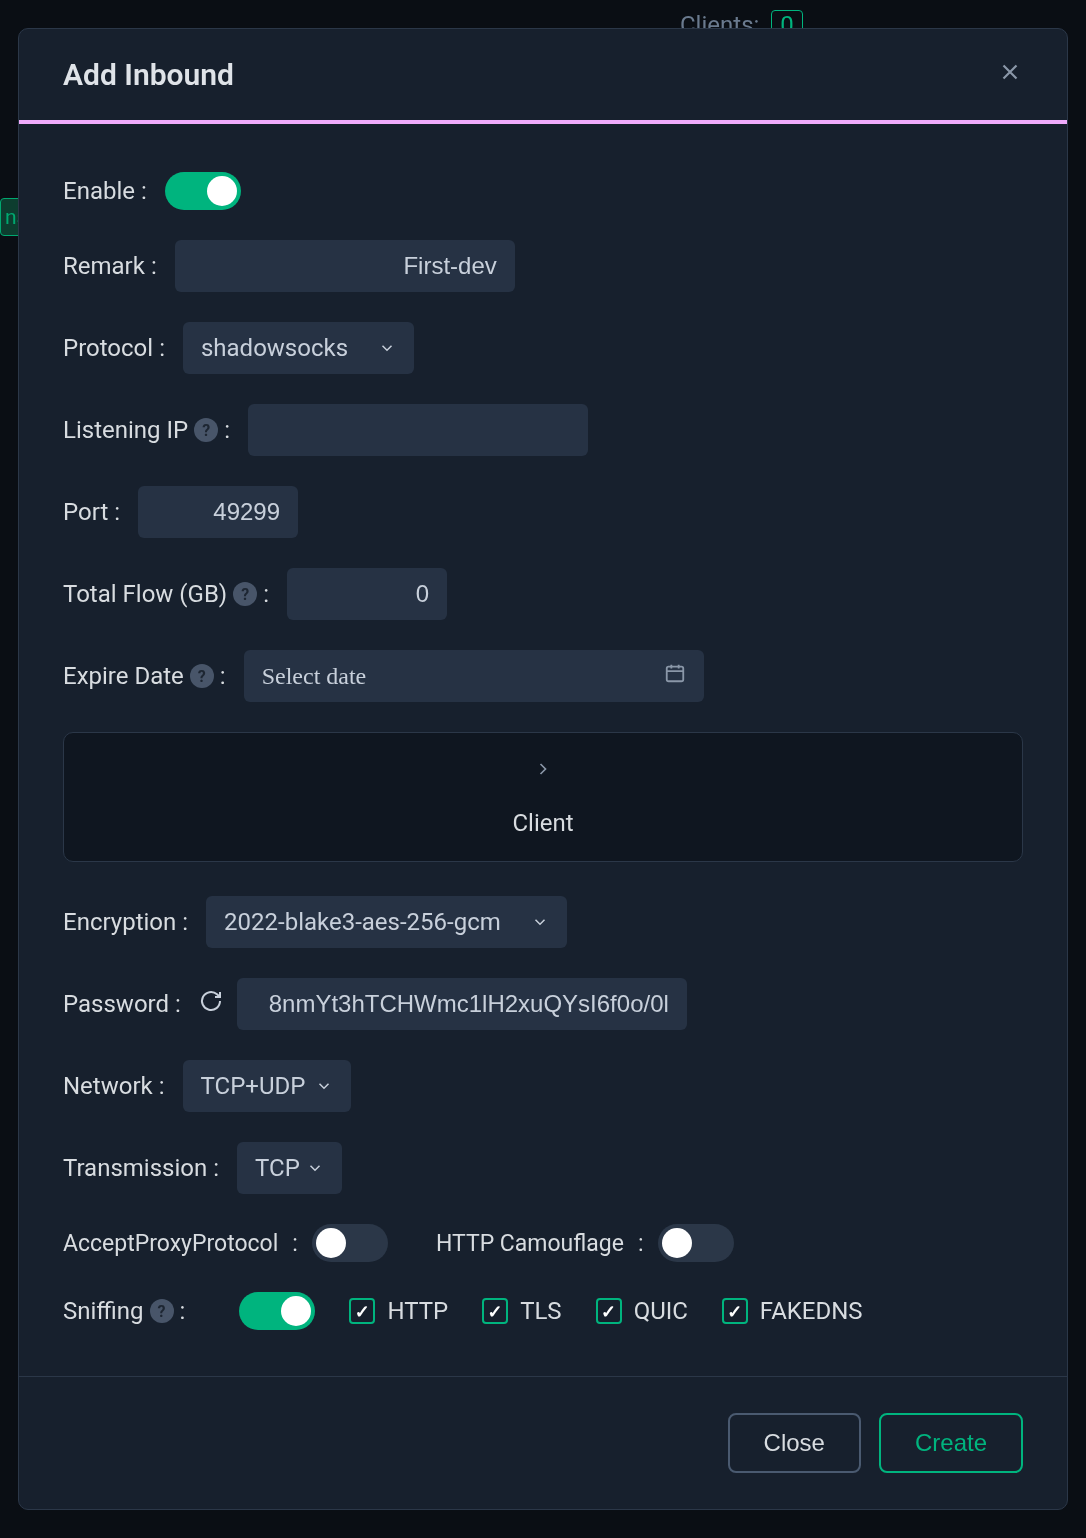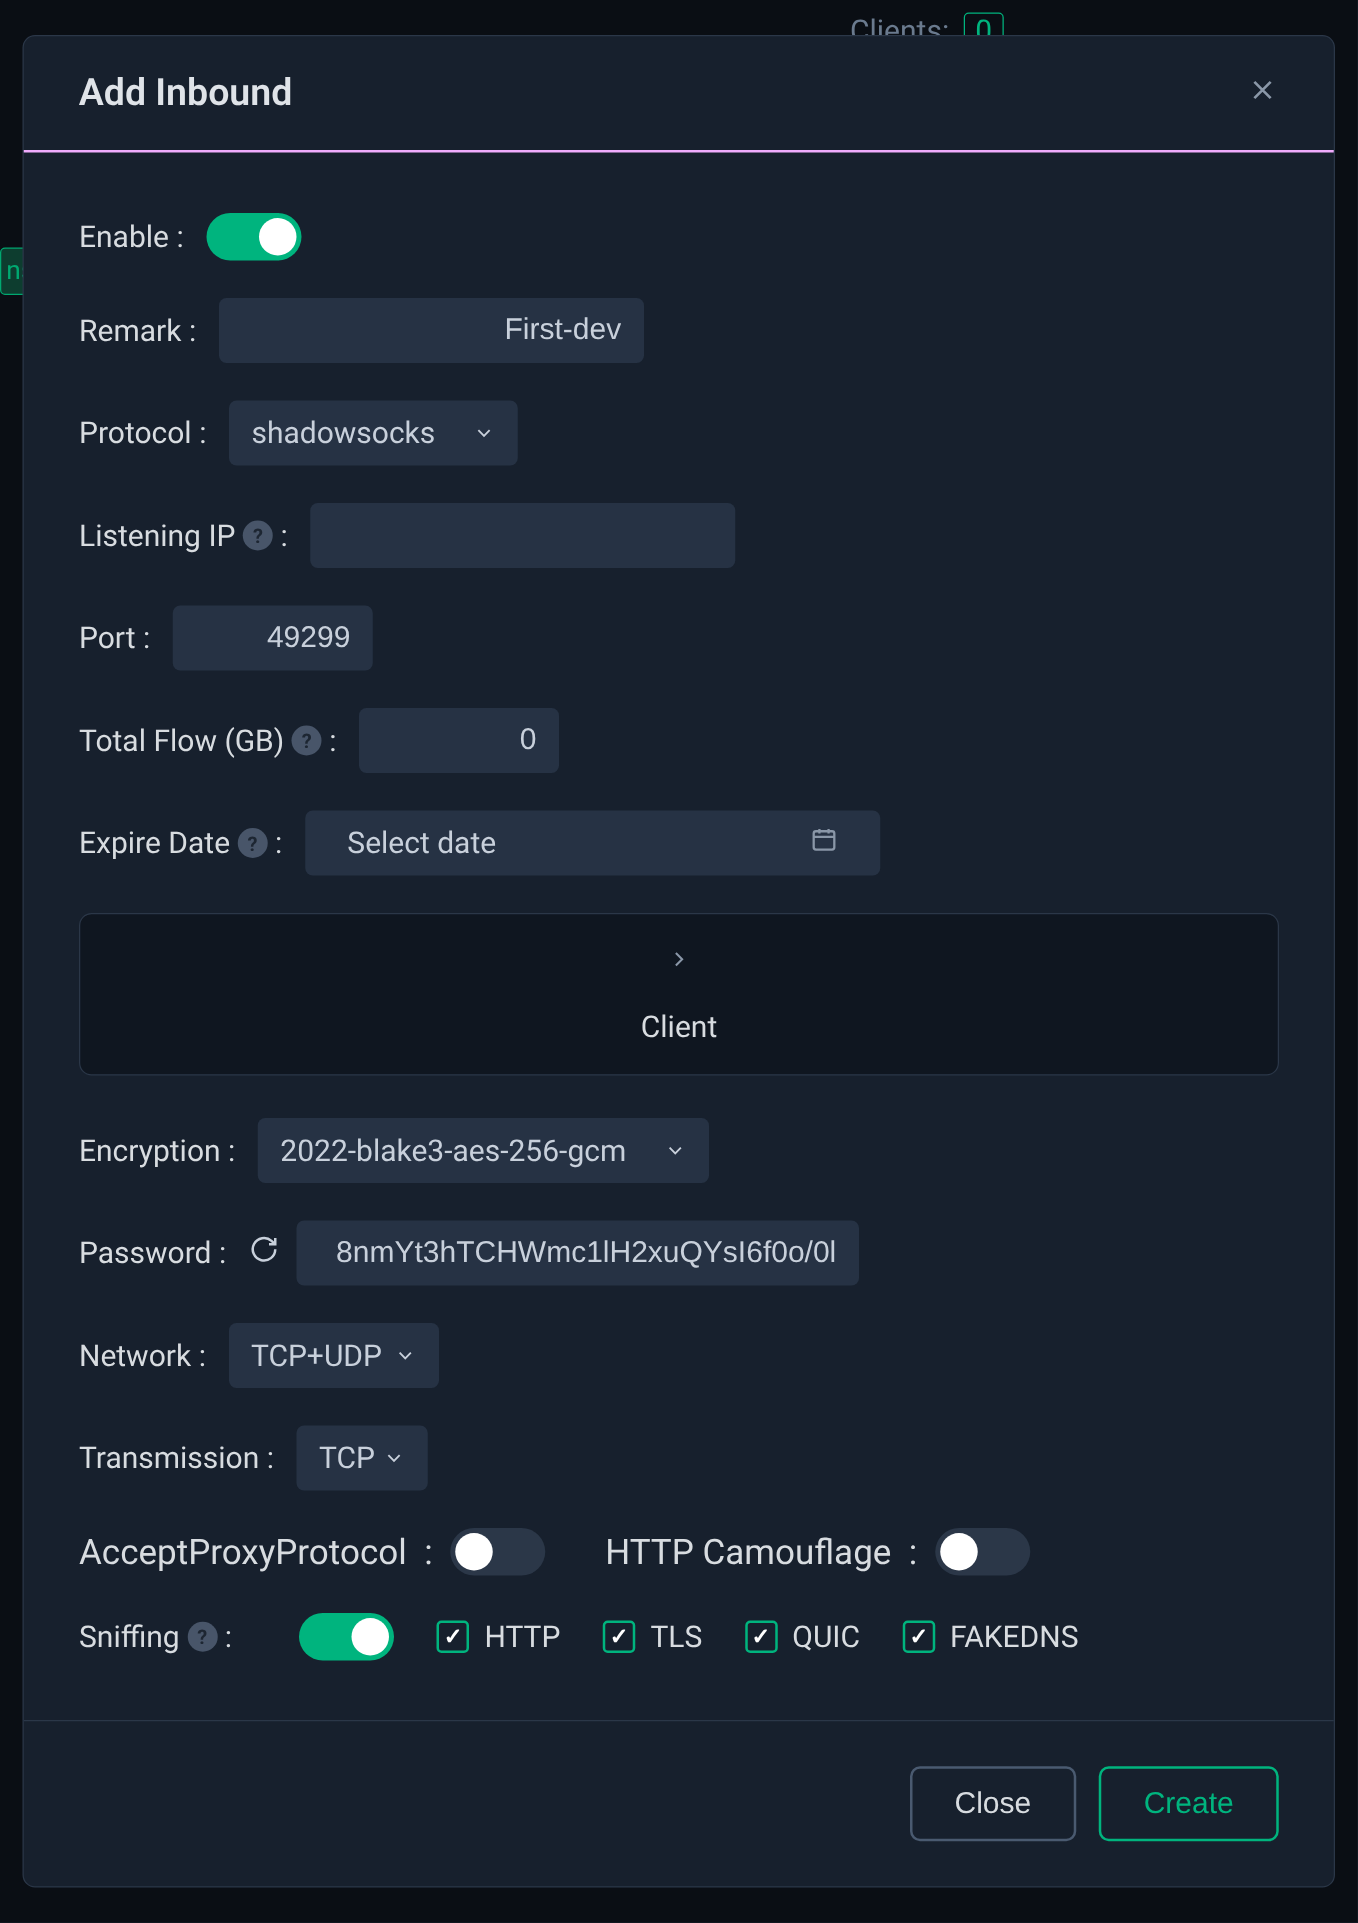--- a/index.html
+++ b/index.html
@@ -39,21 +39,21 @@
   border: 1px solid #2b3748;
   border-radius: 10px;
   display: flex;
   flex-direction: column;
 }
 .modal-header {
   display: flex;
   justify-content: space-between;
   align-items: center;
   padding: 28px 44px 28px 44px;
-  border-bottom: 2px solid #f0abfc;
+  border-bottom: 4px solid #f0abfc;
 }
 .modal-title {
   font-size: 30px;
   font-weight: 600;
   color: #dfe3e8;
 }
 .close-x {
   font-size: 28px;
   color: #8a97a8;
   cursor: pointer;
@@ -132,26 +132,27 @@
 }
 .chevron {
   width: 18px;
   height: 18px;
   display: inline-block;
 }
 .chevron svg { display: block; }
 .date-input {
   background: #263244;
   border-radius: 6px;
-  padding: 12px 34px;
+  padding: 12px 18px;
   display: flex;
   align-items: center;
   justify-content: space-between;
   width: 460px;
   cursor: pointer;
+  font-family: Liberation Serif, serif;
 }
 .date-placeholder { color: #c8d0db; font-size: 24px; }
 .calendar-icon { color: #8a97a8; }
 .collapser {
   background: #0f1620;
   border: 1px solid #2b3748;
   border-radius: 10px;
   padding: 24px 30px;
   margin-bottom: 34px;
   display: flex;
@@ -206,21 +207,21 @@
 }
 .btn-secondary {
   border: 2px solid #4a5a70;
   color: #d8dce0;
 }
 .btn-primary {
   border: 2px solid #00b47e;
   color: #00b47e;
 }
 .pair-row { display: flex; gap: 48px; align-items: center; margin-bottom: 30px; }
-.pair-item { display: flex; align-items: center; gap: 14px; font-size: 28px; }
+.pair-item { display: flex; align-items: center; gap: 14px; font-size: 23px; }
 </style>
 </head>
 <body>
 
 <div class="bg-text bg-clients">
   <span>Clients:</span>
   <span style="display:inline-block;border:1px solid #00b47e;border-radius:4px;padding:0 8px;margin-left:6px;color:#00b47e">0</span>
 </div>
 <div class="bg-tab">ns</div>
 

